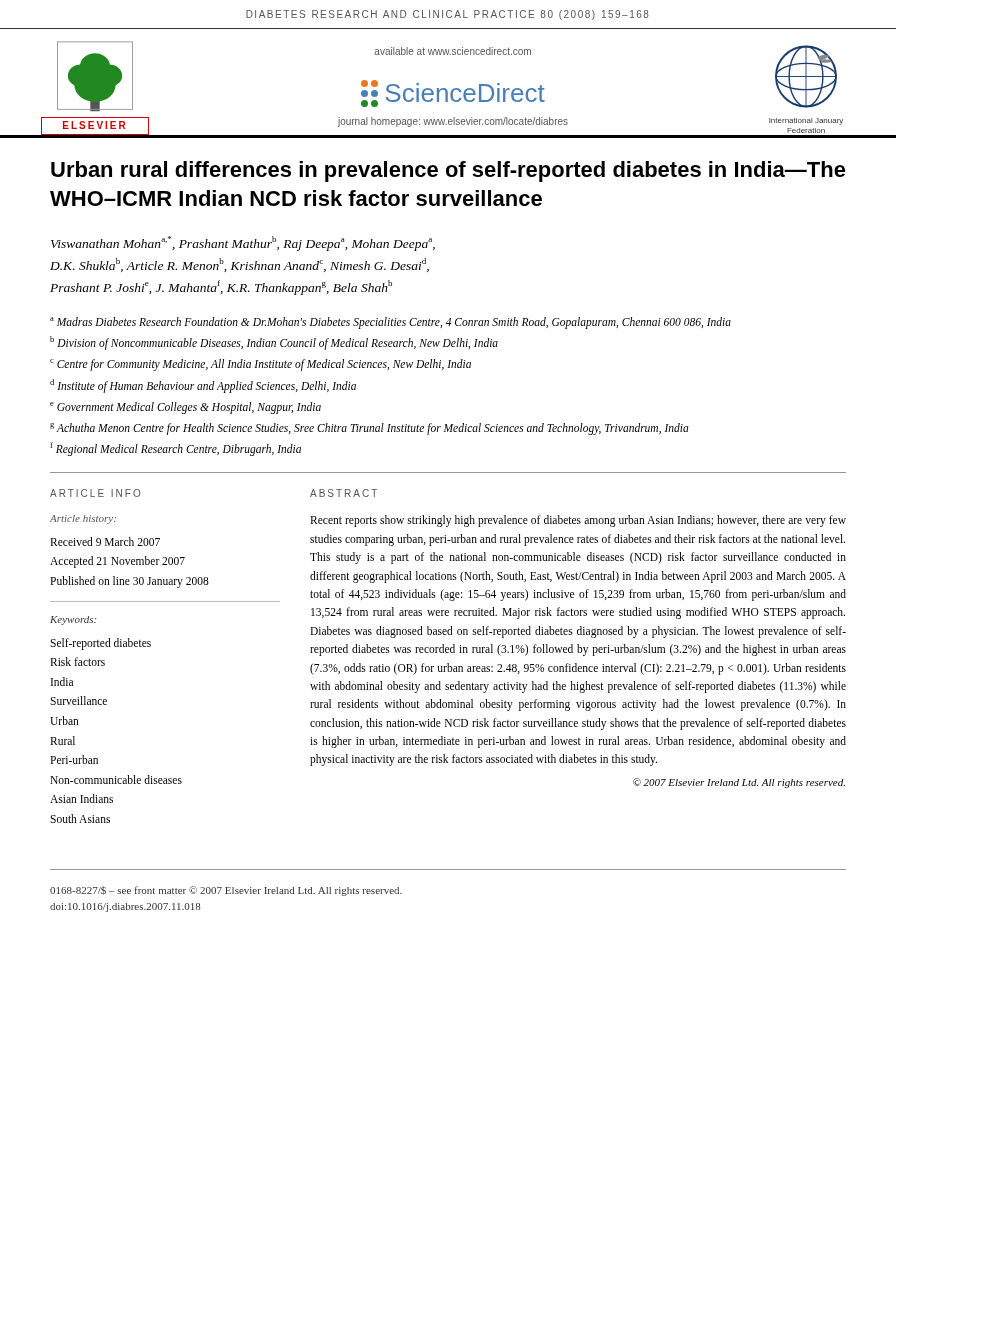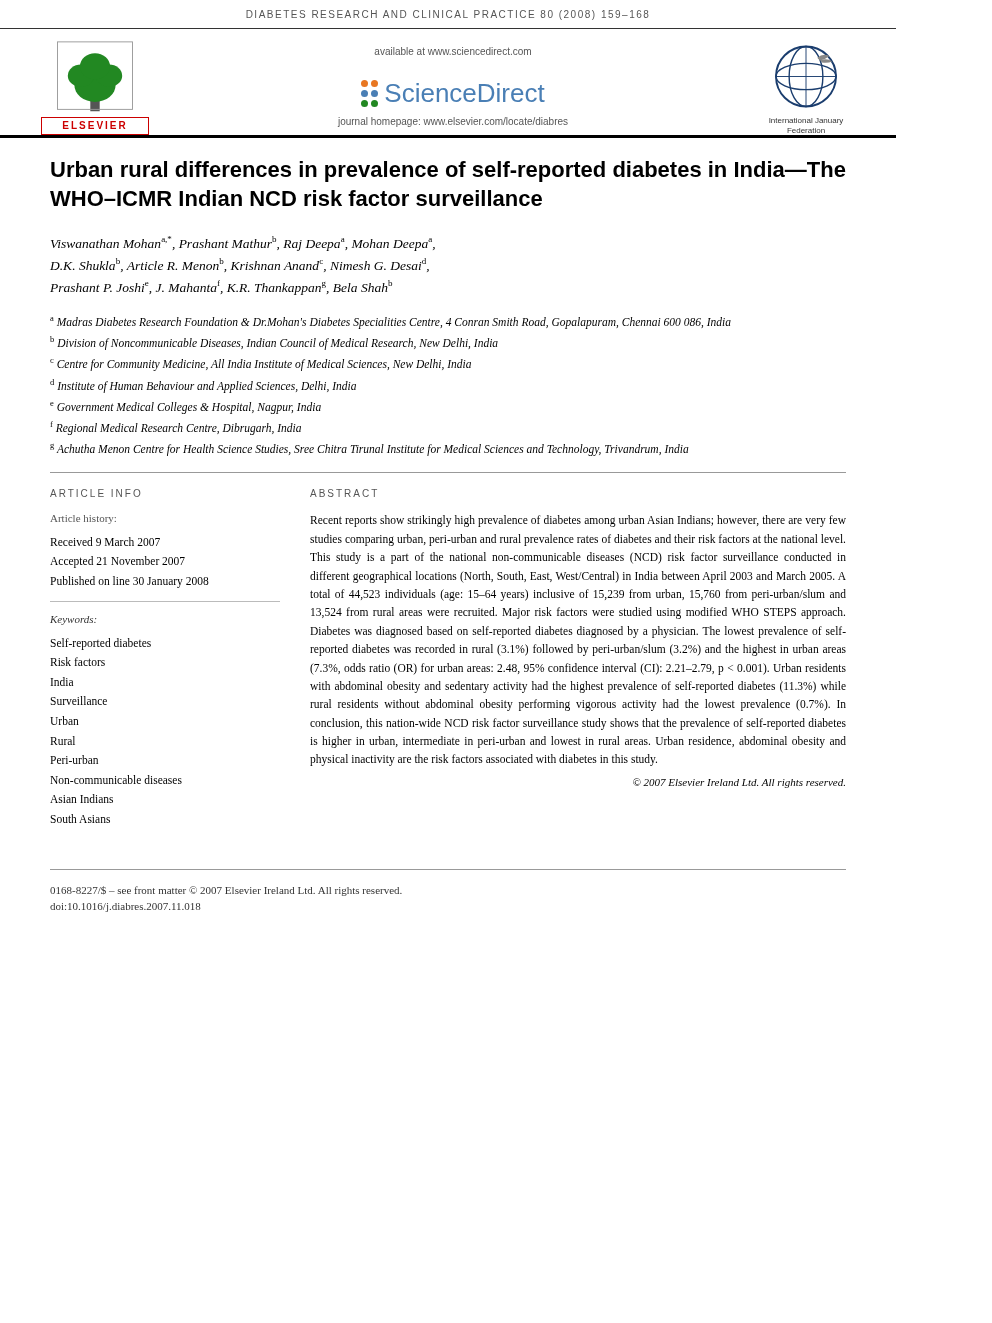--- a/index.html
+++ b/index.html
@@ -212,20 +212,21 @@
       font-size: 10px;
       font-family: Arial, sans-serif;
       letter-spacing: 2px;
       text-transform: uppercase;
       color: #555;
       margin-bottom: 10px;
     }
 
     .article-info-label {
       font-size: 11px;
+      font-style: italic;
       color: #555;
       margin-bottom: 6px;
     }
 
     .article-history {
       font-size: 11.5px;
       line-height: 1.7;
       margin-bottom: 10px;
     }
 
@@ -356,22 +357,22 @@
       <span>D.K. Shukla</span><span class="author-sup">b</span><span>, Article R. Menon</span><span class="author-sup">b</span><span>, Krishnan Anand</span><span class="author-sup">c</span><span>, Nimesh G. Desai</span><span class="author-sup">d</span>,<br>
       <span>Prashant P. Joshi</span><span class="author-sup">e</span><span>, J. Mahanta</span><span class="author-sup">f</span><span>, K.R. Thankappan</span><span class="author-sup">g</span><span>, Bela Shah</span><span class="author-sup">b</span>
     </div>
 
     <div class="affiliations" id="affiliations-container">
     <div class="affil-line"><sup class="affil-sup">a</sup> Madras Diabetes Research Foundation &amp; Dr.Mohan's Diabetes Specialities Centre, 4 Conran Smith Road, Gopalapuram, Chennai 600 086, India</div>
         <div class="affil-line"><sup class="affil-sup">b</sup> Division of Noncommunicable Diseases, Indian Council of Medical Research, New Delhi, India</div>
         <div class="affil-line"><sup class="affil-sup">c</sup> Centre for Community Medicine, All India Institute of Medical Sciences, New Delhi, India</div>
         <div class="affil-line"><sup class="affil-sup">d</sup> Institute of Human Behaviour and Applied Sciences, Delhi, India</div>
         <div class="affil-line"><sup class="affil-sup">e</sup> Government Medical Colleges &amp; Hospital, Nagpur, India</div>
+        <div class="affil-line"><sup class="affil-sup">g</sup> Achutha Menon Centre for Health Science Studies, Sree Chitra Tirunal Institute for Medical Sciences and Technology, Trivandrum, India</div>
         <div class="affil-line"><sup class="affil-sup">f</sup> Regional Medical Research Centre, Dibrugarh, India</div>
-        <div class="affil-line"><sup class="affil-sup">g</sup> Achutha Menon Centre for Health Science Studies, Sree Chitra Tirunal Institute for Medical Sciences and Technology, Trivandrum, India</div>
       </div>
 
     <hr class="section-divider">
 
     <div class="two-col">
 
       <div class="left-col">
         <div class="section-heading">ARTICLE INFO</div>
 
         <div class="article-info-label">Article history:</div>

